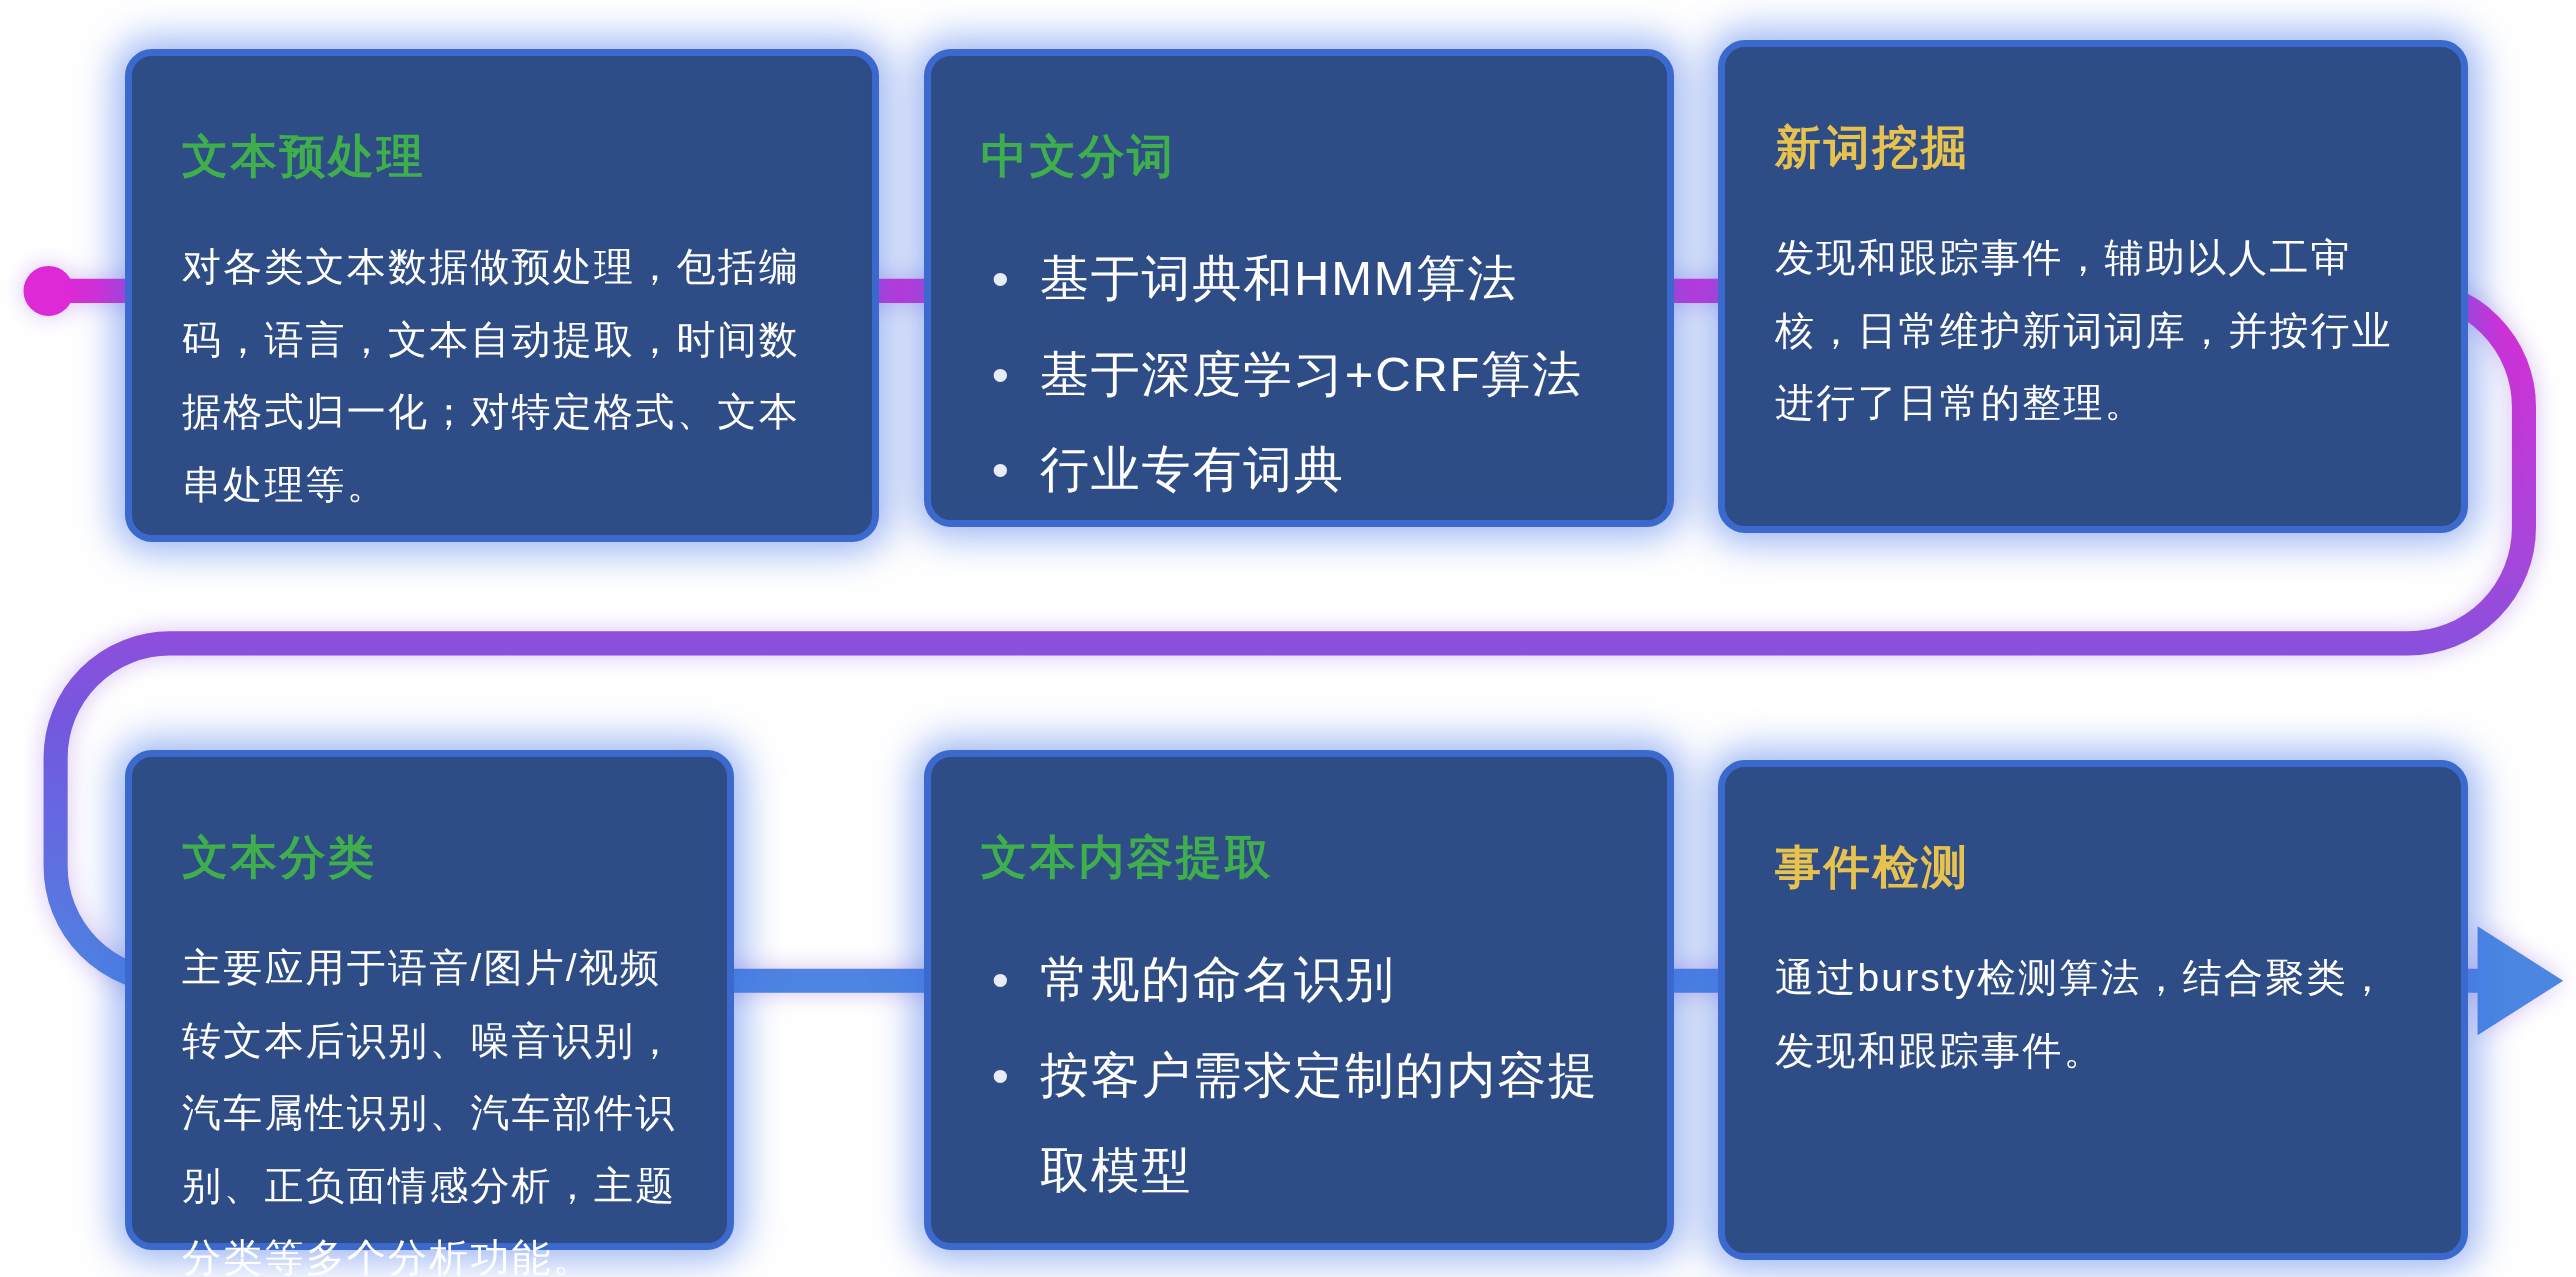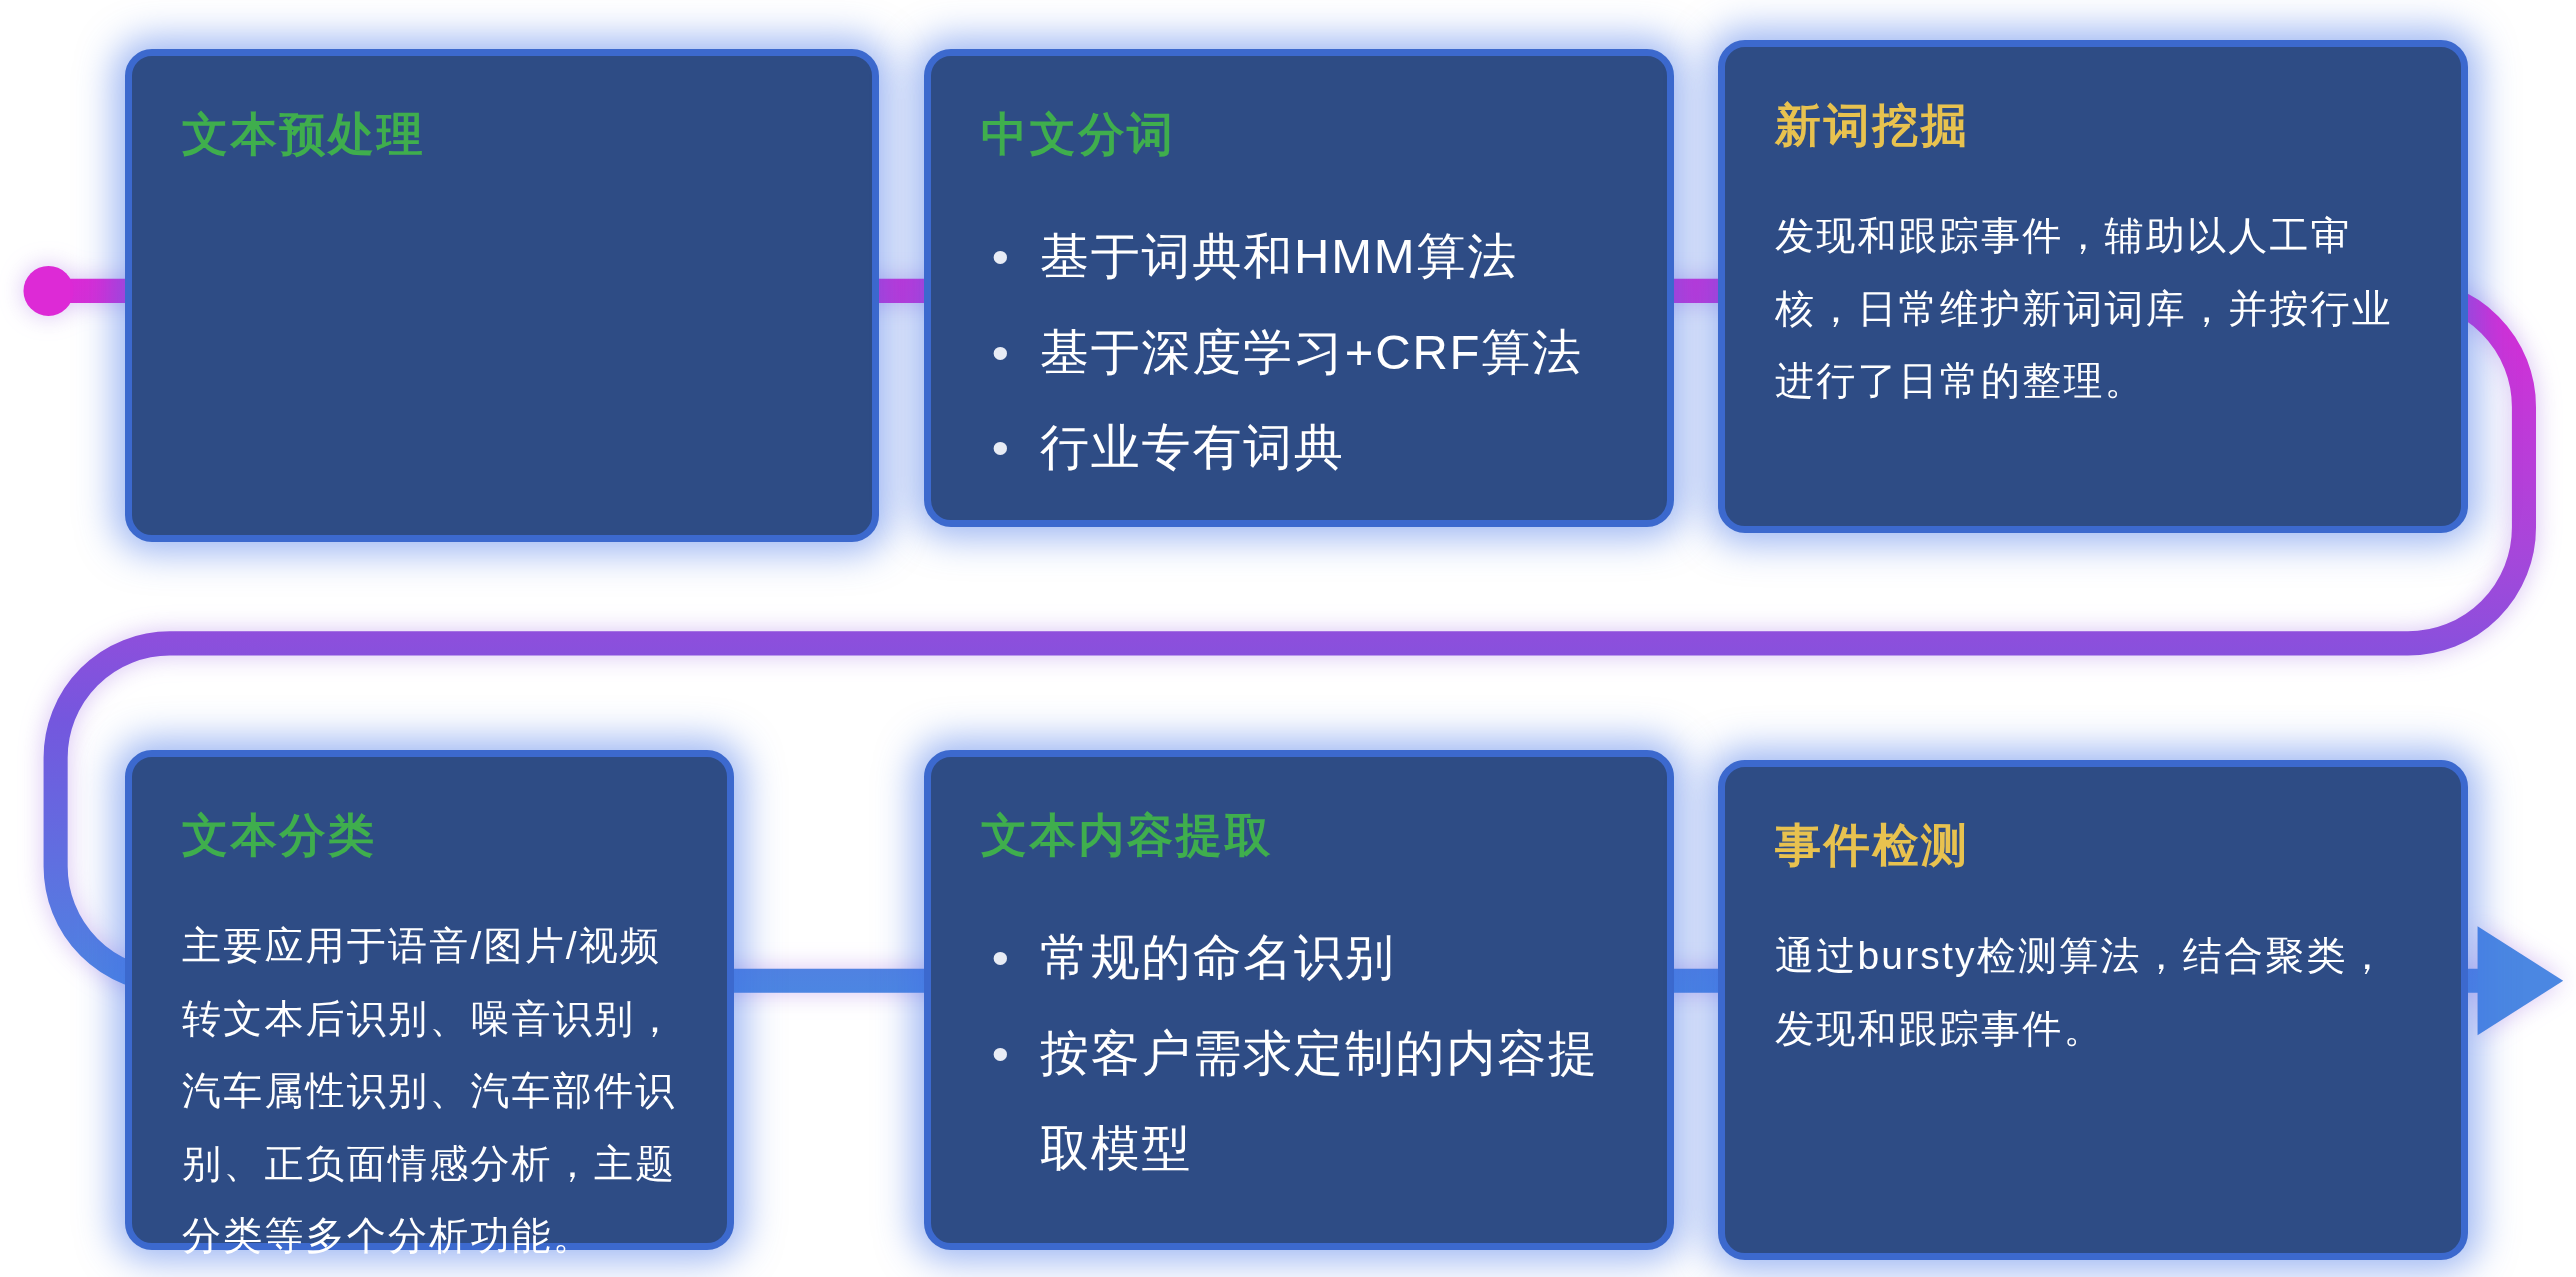--- a/index.html
+++ b/index.html
@@ -26,21 +26,21 @@
     filter: drop-shadow(0 0 12.5px rgba(140, 80, 220, 0.35));
   }
   .card {
     position: absolute;
     z-index: 2;
     background: #2e4c85;
     border: 7.1px solid #3c69ce;
     border-radius: 27px;
     box-sizing: border-box;
     box-shadow: 0 0 36px 10.7px rgba(62, 112, 232, 0.50);
-    padding: 39px 50px;
+    padding: 61px 50px;
     color: #ffffff;
   }
   .card-title {
     font-size: 46px;
     font-weight: bold;
     letter-spacing: 2.7px;
     margin: 9px 0 43px 0;
   }
   .title-green { color: #3fae4d; }
   .title-yellow { color: #e8c24f; }
@@ -84,20 +84,21 @@
         <stop offset="1" stop-color="#4b87e2"></stop>
       </linearGradient>
     </defs>
     <path d="M 52 326 H 2698 A 130 130 0 0 1 2828 456 V 591 A 130 130 0 0 1 2698 721 H 190 A 128 128 0 0 0 62 849 V 971 A 128 128 0 0 0 190 1099 H 2786" fill="none" stroke="url(#flowGrad)" stroke-width="27"></path>
     <circle cx="54" cy="326" r="28" fill="#dd2ad6"></circle>
     <polygon points="2776,1038 2776,1160 2872,1099" fill="#4b87e2"></polygon>
   </svg>
 
   <div class="card" style="left:125px; top:49px; width:754px; height:493px;">
     <div class="card-title title-green">文本预处理</div>
+    <div class="card-body">对各类文本数据做预处理，包括编码，语言，文本自动提取，时间数据格式归一化；对特定格式、文本串处理等。</div>
   </div>
 
   <div class="card" style="left:924px; top:49px; width:750px; height:478px;">
     <div class="card-title title-green">中文分词</div>
     <ul class="card-bullets">
       <li>基于词典和HMM算法</li>
       <li>基于深度学习+CRF算法</li>
       <li>行业专有词典</li>
     </ul>
   </div>

